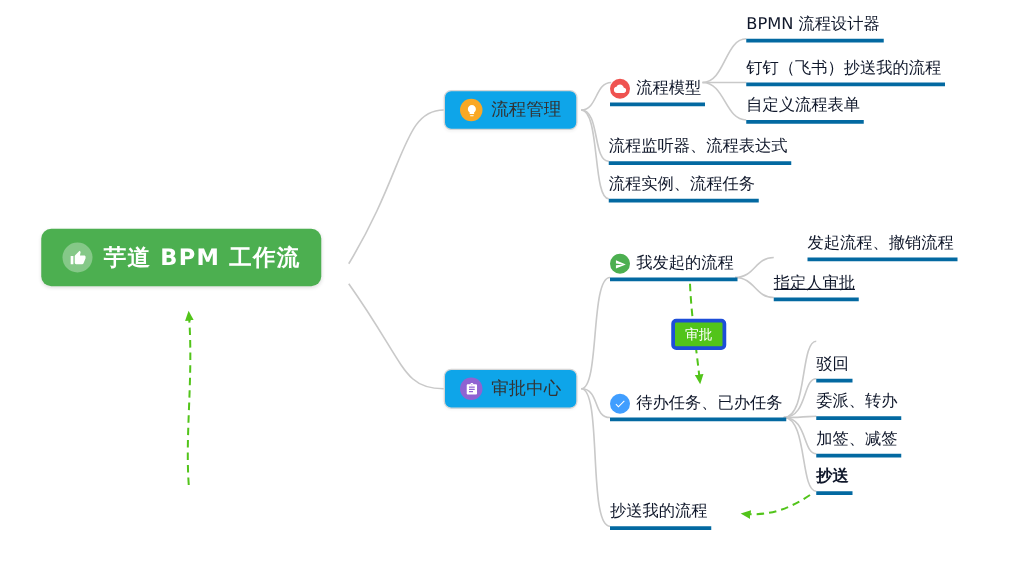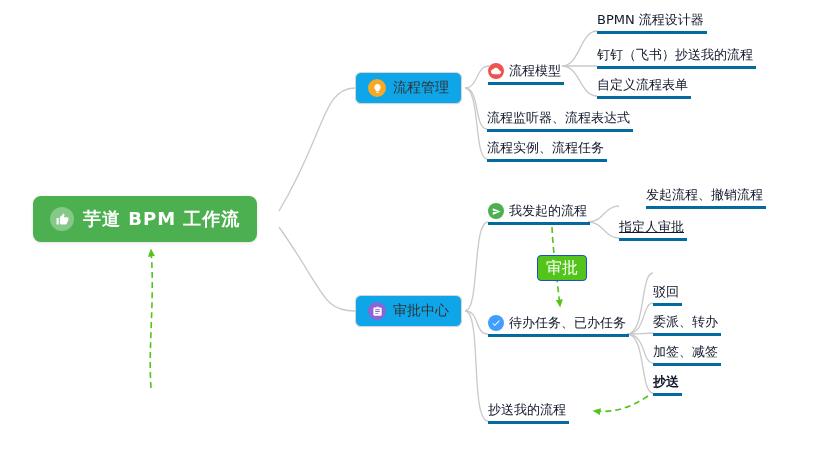--- a/index.html
+++ b/index.html
@@ -15,22 +15,22 @@
   .root-node { position:absolute; display:flex; align-items:center; gap:9px; background:#4caf50;
           border-radius:8px; padding:11px 17px; font-size:18px; font-weight:bold; color:#fff;
           letter-spacing:1px; white-space:nowrap; box-shadow:0 1px 3px rgba(0,0,0,.12); }
   .leaf { position:absolute; display:flex; align-items:center; gap:5px; padding:0 3px 3px 0;
           border-bottom:3px solid #0369a1; font-size:13px; color:#0f172a; line-height:16px; white-space:nowrap; }
   .icon-circle { display:inline-flex; align-items:center; justify-content:center; width:18px; height:18px;
           border-radius:50%; flex:0 0 auto; }
   .leaf .icon-circle { width:16px; height:16px; }
   .root-icon { width:24px; height:24px; background:rgba(255,255,255,.32); }
   .icon-circle svg { display:block; }
-  .badge { position:absolute; background:#52c41a; border:1px solid #1d4ed8; color:#fff;
-          font-size:16px; line-height:1; padding:4px 8px; border-radius:4px; white-space:nowrap; }
+  .badge { position:absolute; background:#52c41a; border:3px solid #1d4ed8; color:#fff;
+          font-size:11px; line-height:1; padding:4px 8px; border-radius:4px; white-space:nowrap; }
   .c-orange { background:#f9a825; }
   .c-purple { background:#8f63d2; }
   .c-red    { background:#ef5350; }
   .c-green  { background:#4caf50; }
   .c-blue   { background:#409eff; }
   .c-crimson{ background:#e74c3c; }
 </style>
 </head>
 <body>
 
@@ -65,21 +65,21 @@
     <path class="link" d="M 627 334 C 646 334, 642 303, 653 303"></path>
     <path class="link" d="M 627 334 C 646 334, 646 333, 653 333"></path>
     <path class="link" d="M 627 334 C 646 334, 642 363, 653 363"></path>
     <path class="link" d="M 627 334 C 646 334, 640 393, 653 393"></path>
 
     <path class="arrow" d="M 151 388 C 148 345, 155 300, 151 250" marker-end="url(#ah)"></path>
     <path class="arrow" d="M 552 227 C 553 252, 557 278, 560 306" marker-end="url(#ah)"></path>
     <path class="arrow" d="M 648 396 C 630 408, 614 413, 594 411" marker-end="url(#ah)"></path>
   </svg>
 
-  <div class="root-node" style="left:33px; top:196px;">
+  <div class="root-node" style="left:33px; top:183px;">
     <span class="icon-circle root-icon">
       <svg width="13" height="13" viewBox="0 0 24 24">
           <path fill="#ffffff" d="M1 21h4V9H1v12zM23 10c0-1.1-.9-2-2-2h-6.31l.95-4.57.03-.32c0-.41-.17-.79-.44-1.06L14.17 1 7.59 7.59C7.22 7.95 7 8.45 7 9v10c0 1.1.9 2 2 2h9c.83 0 1.54-.5 1.84-1.22l3.02-7.05c.09-.23.14-.47.14-.73v-2z"></path>
         </svg>
     </span>
     <span>芋道 BPM 工作流</span>
   </div>
 
 
   <div class="node" style="left:355px; top:72px;">

